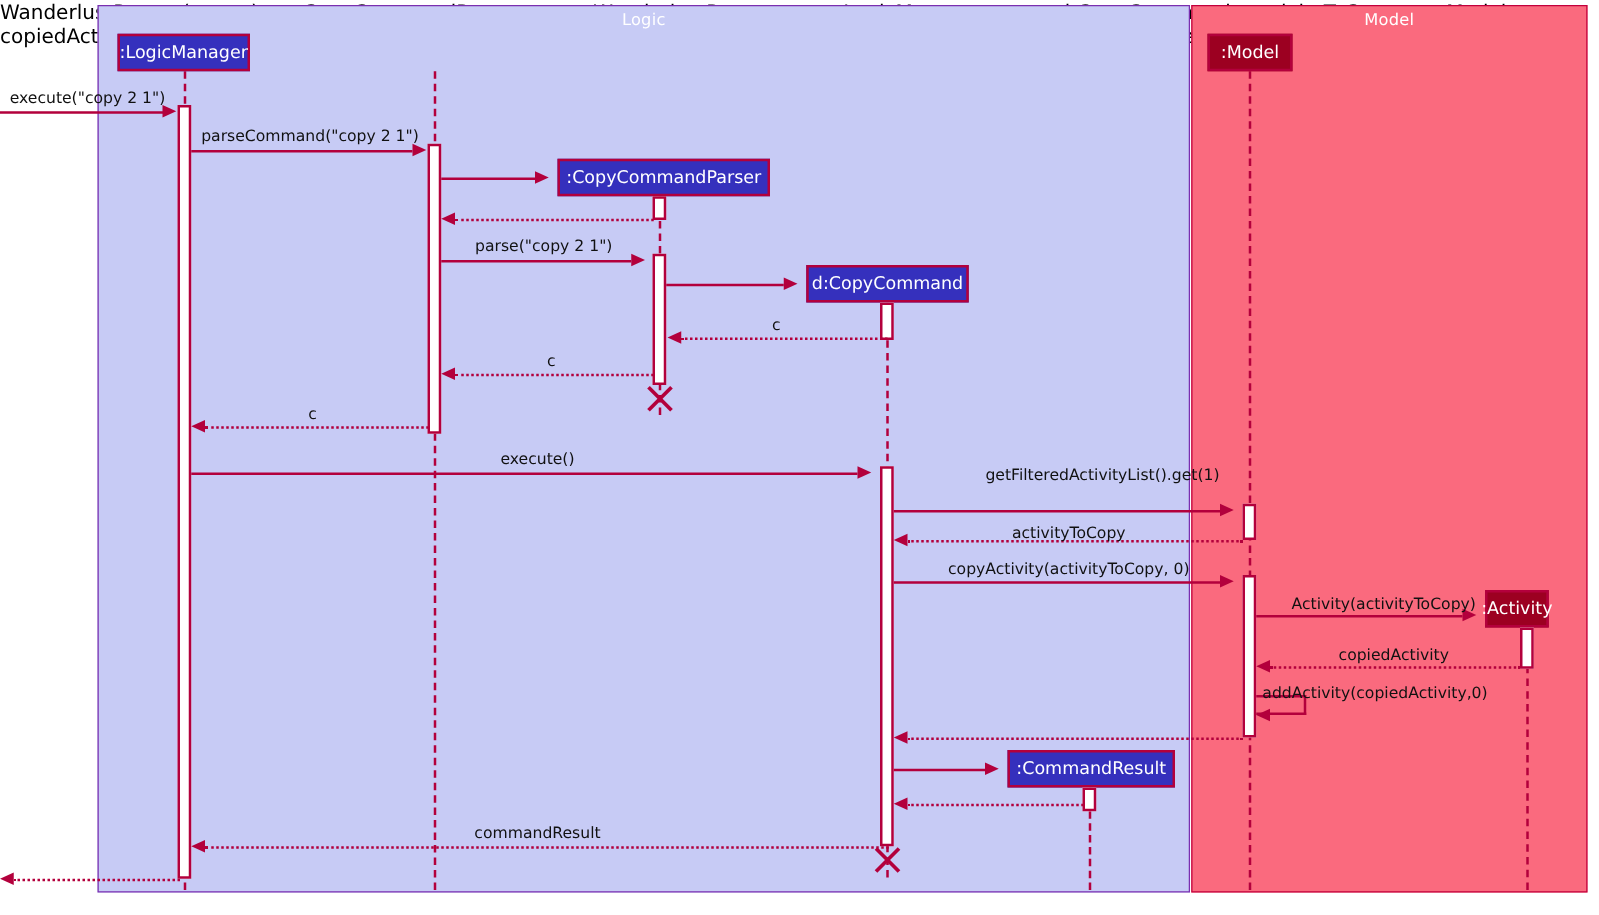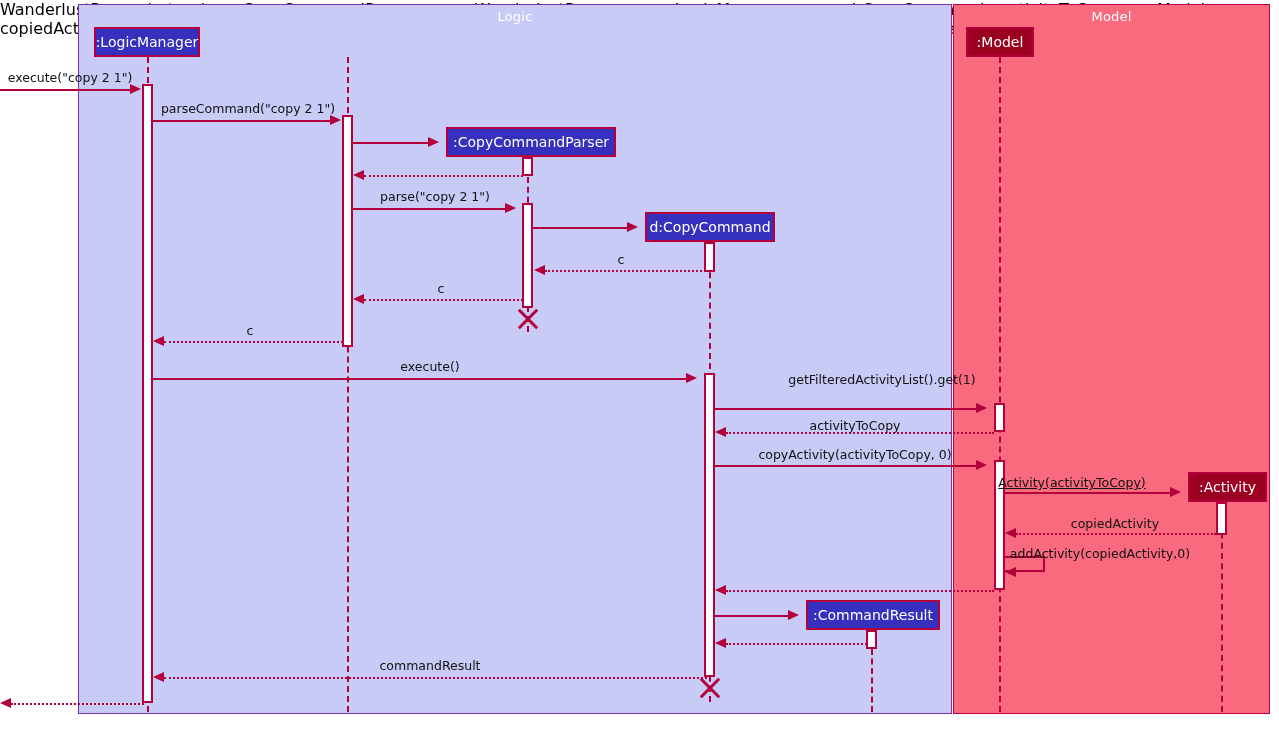--- a/index.html
+++ b/index.html
@@ -85,21 +85,21 @@
   </div>
 
   <div class="actor logic" style="left:806px;top:600px;width:134px;height:30px;">
     <span>:CommandResult</span>
   </div>
 
   <div class="actor model" style="left:966px;top:27px;width:68px;height:30px;">
     <span>:Model</span>
   </div>
 
-  <div class="actor model" style="left:1188px;top:472px;width:79px;height:30px;text-align:right;">
+  <div class="actor model" style="left:1188px;top:472px;width:51px;height:30px;text-align:right;">
     <span>:Activity</span>
   </div>
 
   
   <div class="act" style="left:142px;top:84px;width:11px;height:619px;"></div>
   <div class="act" style="left:342px;top:115px;width:11px;height:232px;"></div>
   <div class="act" style="left:522px;top:157px;width:11px;height:19px;"></div>
   <div class="act" style="left:522px;top:203px;width:11px;height:105px;"></div>
   <div class="act" style="left:704px;top:242px;width:11px;height:30px;"></div>
   <div class="act" style="left:704px;top:373px;width:11px;height:304px;"></div>
@@ -168,21 +168,21 @@
   <div class="lbl" style="left:855px;top:418px;">activityToCopy</div>
 
   
   <div class="msg" style="left:715px;top:465px;width:261px;"></div>
   <div class="arrow r" style="left:976px;top:460px;"></div>
   <div class="lbl" style="left:855px;top:447px;">copyActivity(activityToCopy, 0)</div>
 
   
   <div class="msg" style="left:1005px;top:492px;width:165px;"></div>
   <div class="arrow r" style="left:1170px;top:487px;"></div>
-  <div class="lbl" style="left:1072px;top:475px;text-decoration:underline;">Activity(activityToCopy)</div>
+  <div class="lbl" style="left:1107px;top:475px;">Activity(activityToCopy)</div>
 
    :Model : copiedActivity --&gt;
   <div class="msg ret" style="left:1016px;top:533px;width:200px;"></div>
   <div class="arrow l" style="left:1005px;top:528px;"></div>
   <div class="lbl" style="left:1115px;top:516px;">copiedActivity</div>
 
   
   <div class="self" style="left:1005px;top:556px;width:40px;height:16px;"></div>
   <div class="arrow l" style="left:1005px;top:567px;"></div>
   <div class="lbl" style="left:1100px;top:546px;">addActivity(copiedActivity,0)</div>

